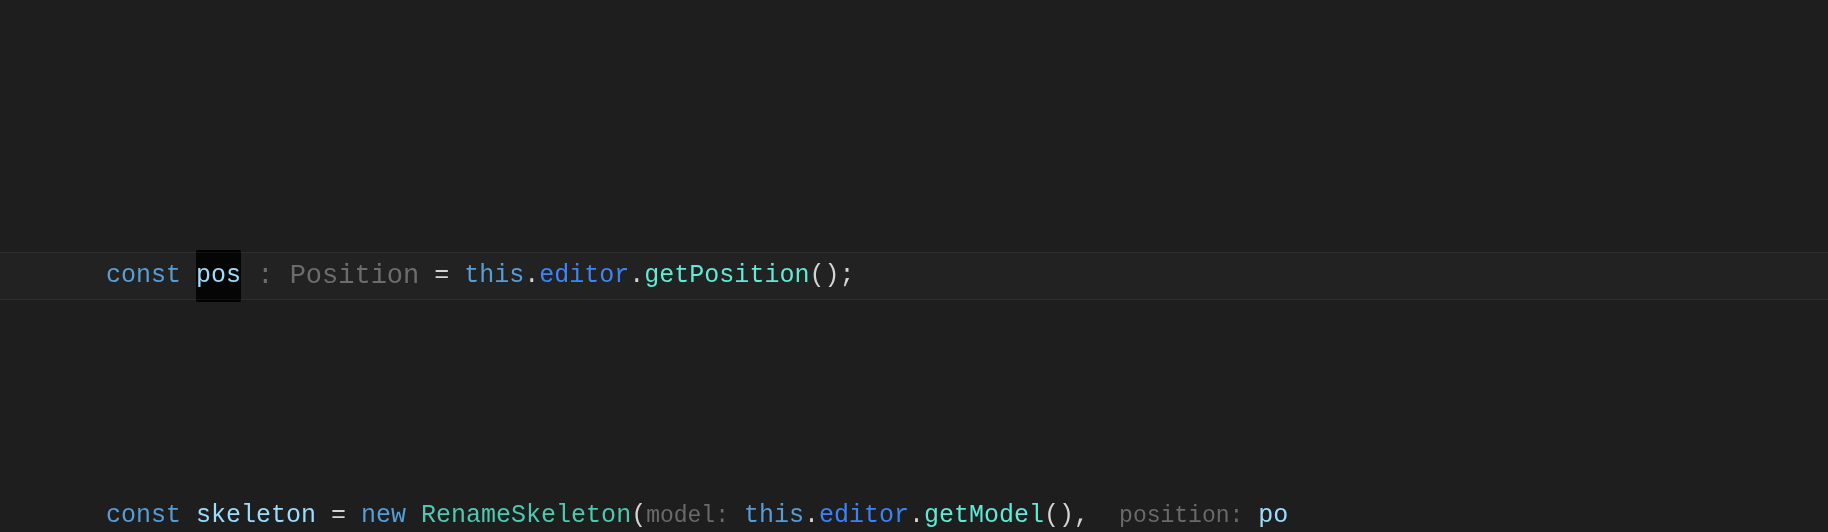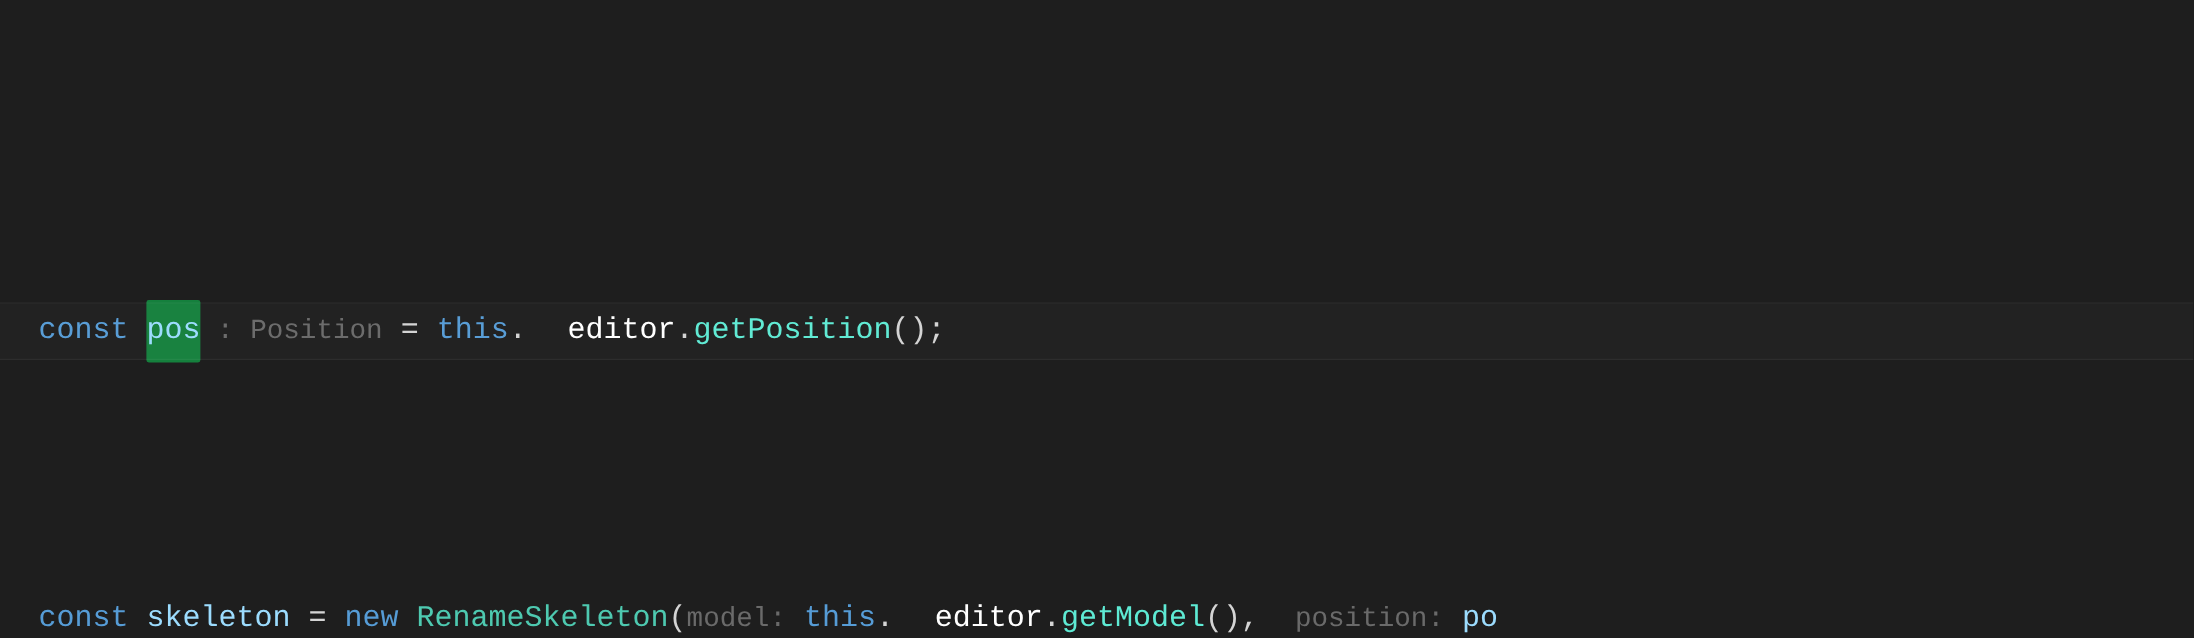--- a/index.html
+++ b/index.html
@@ -14,48 +14,48 @@
     }
     .editor {
       position: relative;
       width: 100%;
       height: 100%;
       padding-top: 60px;
       white-space: pre;
     }
     .line {
       position: relative;
-      padding-left: 32px;
+      padding-left: 106px;
       height: 48px;
       display: flex;
       align-items: center;
     }
     .line.current::before {
       content: "";
       position: absolute;
       left: 0; right: 0; top: 0; bottom: 0;
       background: rgba(255,255,255,0.018);
       border-top: 1px solid rgba(255,255,255,0.05);
       border-bottom: 1px solid rgba(255,255,255,0.05);
       pointer-events: none;
     }
     .sel {
-      background: #15803d;
+      background: #000000;
       border-radius: 2px;
       padding: 2px 0px;
     }
     .tok { display: inline; }
     .kw   { color: #569cd6; }      
     .var  { color: #9cdcfe; }      
     .varSel { color: #9cdcfe; }
-    .member { color: #ffffff; margin-left: 34px; }
+    .member { color: #3b82f6; }
     .type { color: #4ec9b0; }      
     .call { color: #5eead4; }      
     .punct{ color: #d4d4d4; }
-    .hint { color: #6a6a6a; font-size: 23px; }
+    .hint { color: #6a6a6a; font-size: 27px; }
     .hintbg { color: #6a6a6a; font-size: 23px; }
   </style>
 </head>
 <body>
 
 <div class="editor">
 
   
   <div class="line current">
     <span class="tok kw">const</span><span class="tok punct"> </span><span class="sel"><span class="tok varSel">pos</span></span><span class="tok hint"> : Position</span><span class="tok punct"> = </span><span class="tok kw">this</span><span class="tok punct">.</span><span class="tok member">editor</span><span class="tok punct">.</span><span class="tok call">getPosition</span><span class="tok punct">();</span>

